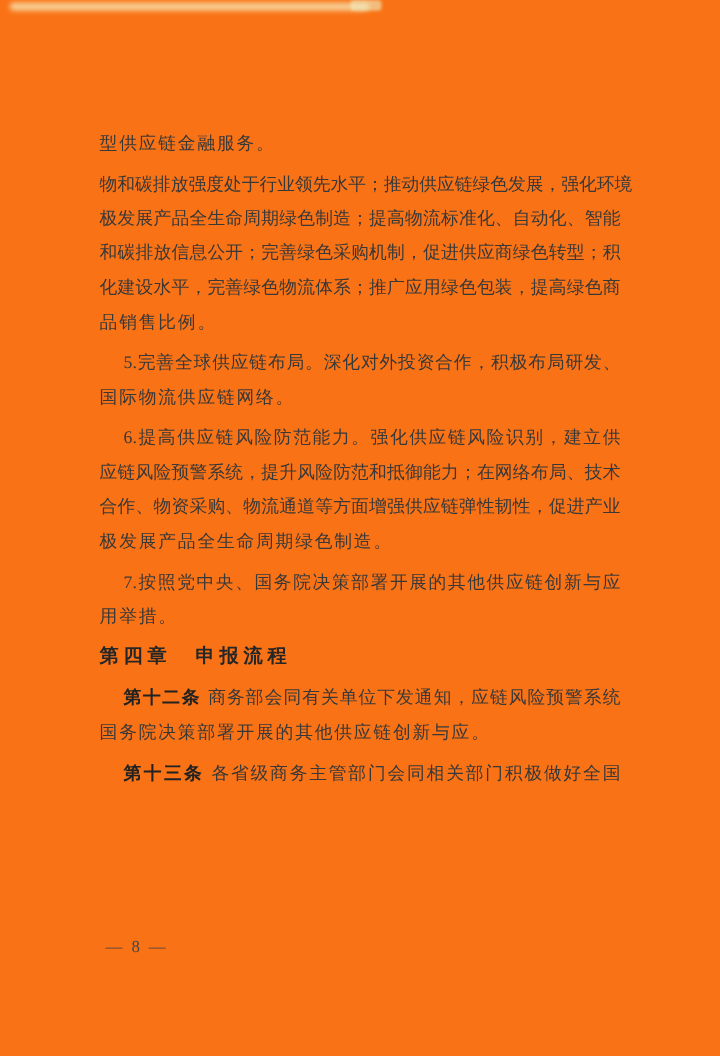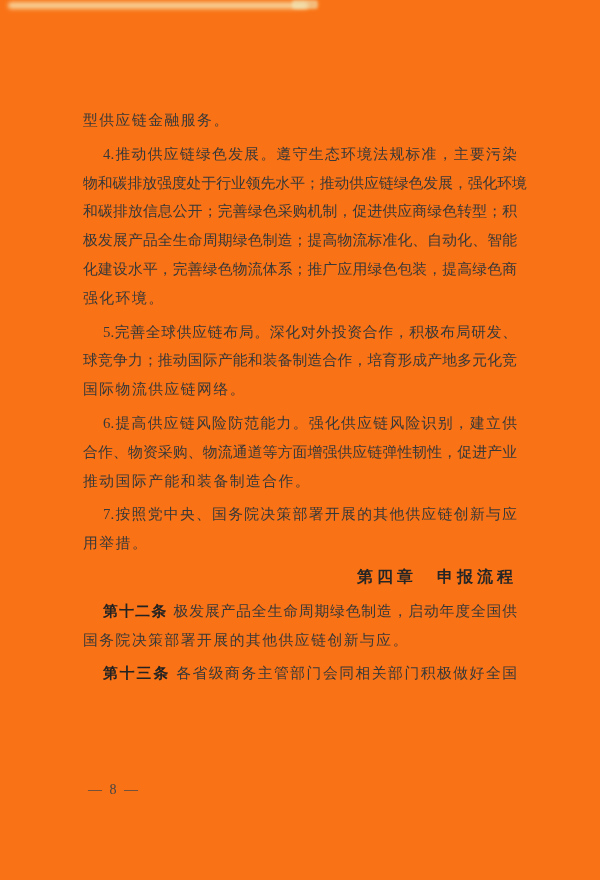--- a/index.html
+++ b/index.html
@@ -45,21 +45,21 @@
   .end {
     text-align:left;
     text-align-last:left;
     letter-spacing:1.5px;
   }
   .ind { text-indent:20px; }
   .para { margin-top:5px; }
   .chapter {
     margin:5px 0 0 0;
     line-height:28.8px;
-    text-align:right;
+    text-align:left;
     font-family:"Liberation Sans","DejaVu Sans",sans-serif;
     font-weight:700;
     font-size:16px;
     letter-spacing:4px;
     color:#262626;
   }
   .lead {
     font-family:Liberation Serif, serif;
     font-weight:700;
     color:#222222;
@@ -79,49 +79,48 @@
 <div class="page">
 
   <div class="scan-streak"></div>
   <div class="scan-mark"></div>
 
   <div class="text-block">
 
     <p class="ln end">型供应链金融服务。</p>
 
     <div class="para">
-      <p class="ln j ind">4.推动供应链绿色发展。遵守生态环境法规标准，主要污染</p>
       <p class="ln j">物和碳排放强度处于行业领先水平；推动供应链绿色发展，强化环境</p>
+      <p class="ln j">极发展产品全生命周期绿色制造；提高物流标准化、自动化、智能</p>
       <p class="ln j">和碳排放信息公开；完善绿色采购机制，促进供应商绿色转型；积</p>
-      <p class="ln j">极发展产品全生命周期绿色制造；提高物流标准化、自动化、智能</p>
       <p class="ln j">化建设水平，完善绿色物流体系；推广应用绿色包装，提高绿色商</p>
-      <p class="ln end">强化环境。</p>
+      <p class="ln end">品销售比例。</p>
     </div>
 
     <div class="para">
       <p class="ln j ind">5.完善全球供应链布局。深化对外投资合作，积极布局研发、</p>
-      <p class="ln j">球竞争力；推动国际产能和装备制造合作，培育形成产地多元化竞</p>
       <p class="ln end">国际物流供应链网络。</p>
     </div>
 
     <div class="para">
       <p class="ln j ind">6.提高供应链风险防范能力。强化供应链风险识别，建立供</p>
+      <p class="ln j">应链风险预警系统，提升风险防范和抵御能力；在网络布局、技术</p>
       <p class="ln j">合作、物资采购、物流通道等方面增强供应链弹性韧性，促进产业</p>
-      <p class="ln end">推动国际产能和装备制造合作。</p>
+      <p class="ln end">极发展产品全生命周期绿色制造。</p>
     </div>
 
     <div class="para">
       <p class="ln j ind">7.按照党中央、国务院决策部署开展的其他供应链创新与应</p>
       <p class="ln end">用举措。</p>
     </div>
 
     <h2 class="chapter">第四章　申报流程</h2>
 
     <div class="para">
-      <p class="ln j ind"><b class="lead">第十二条</b><span>极发展产品全生命周期绿色制造，启动年度全国供</span></p>
+      <p class="ln j ind"><b class="lead">第十二条</b><span>商务部会同有关单位下发通知，应链风险预警系统</span></p>
       <p class="ln end">国务院决策部署开展的其他供应链创新与应。</p>
     </div>
 
     <div class="para">
       <p class="ln j ind"><b class="lead">第十三条</b><span>各省级商务主管部门会同相关部门积极做好全国</span></p>
     </div>
 
   </div>
 
   <div class="pageno">— 8 —</div>

